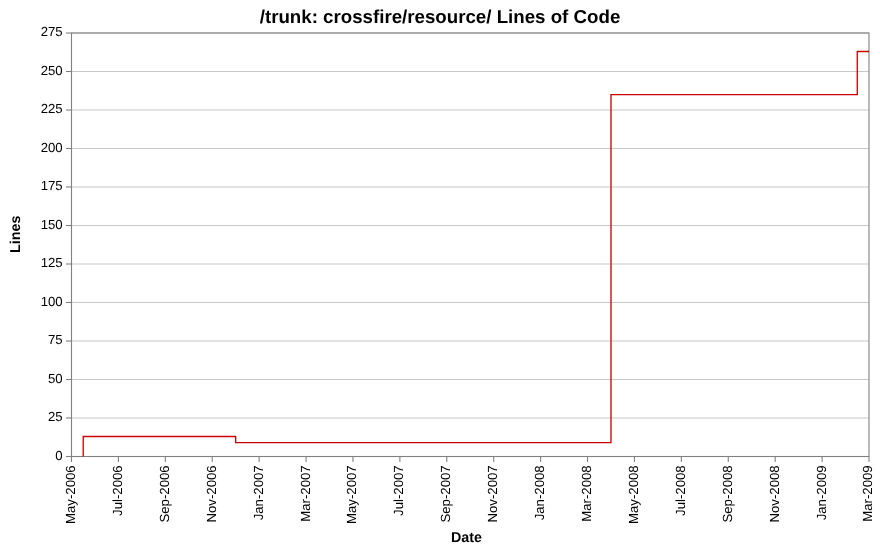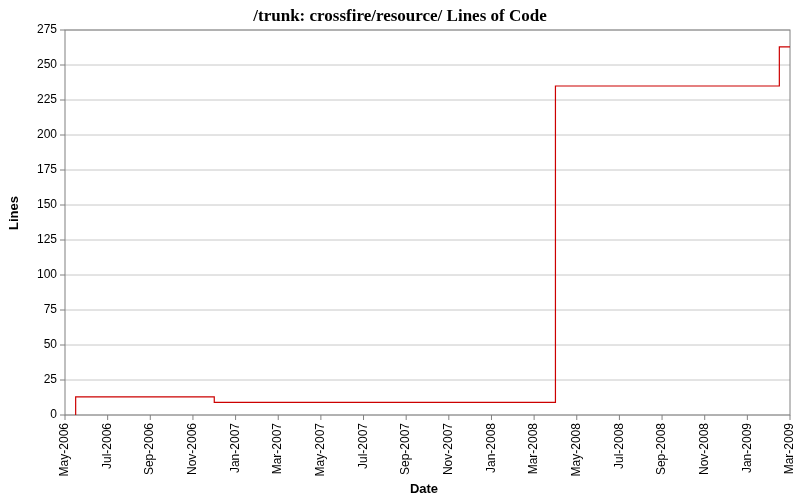--- a/index.html
+++ b/index.html
@@ -17,21 +17,20 @@
   }
   .title {
     position: absolute;
     top: 6px;
     left: 0;
     width: 800px;
     text-align: center;
     font-weight: bold;
     font-size: 17px;
     color: #000;
-    font-family: Liberation Serif, serif;
   }
   .ylabel {
     position: absolute;
     left: 6px;
     top: 230px;
     transform: rotate(-90deg);
     transform-origin: left top;
     font-weight: bold;
     font-size: 13px;
     color: #000;

